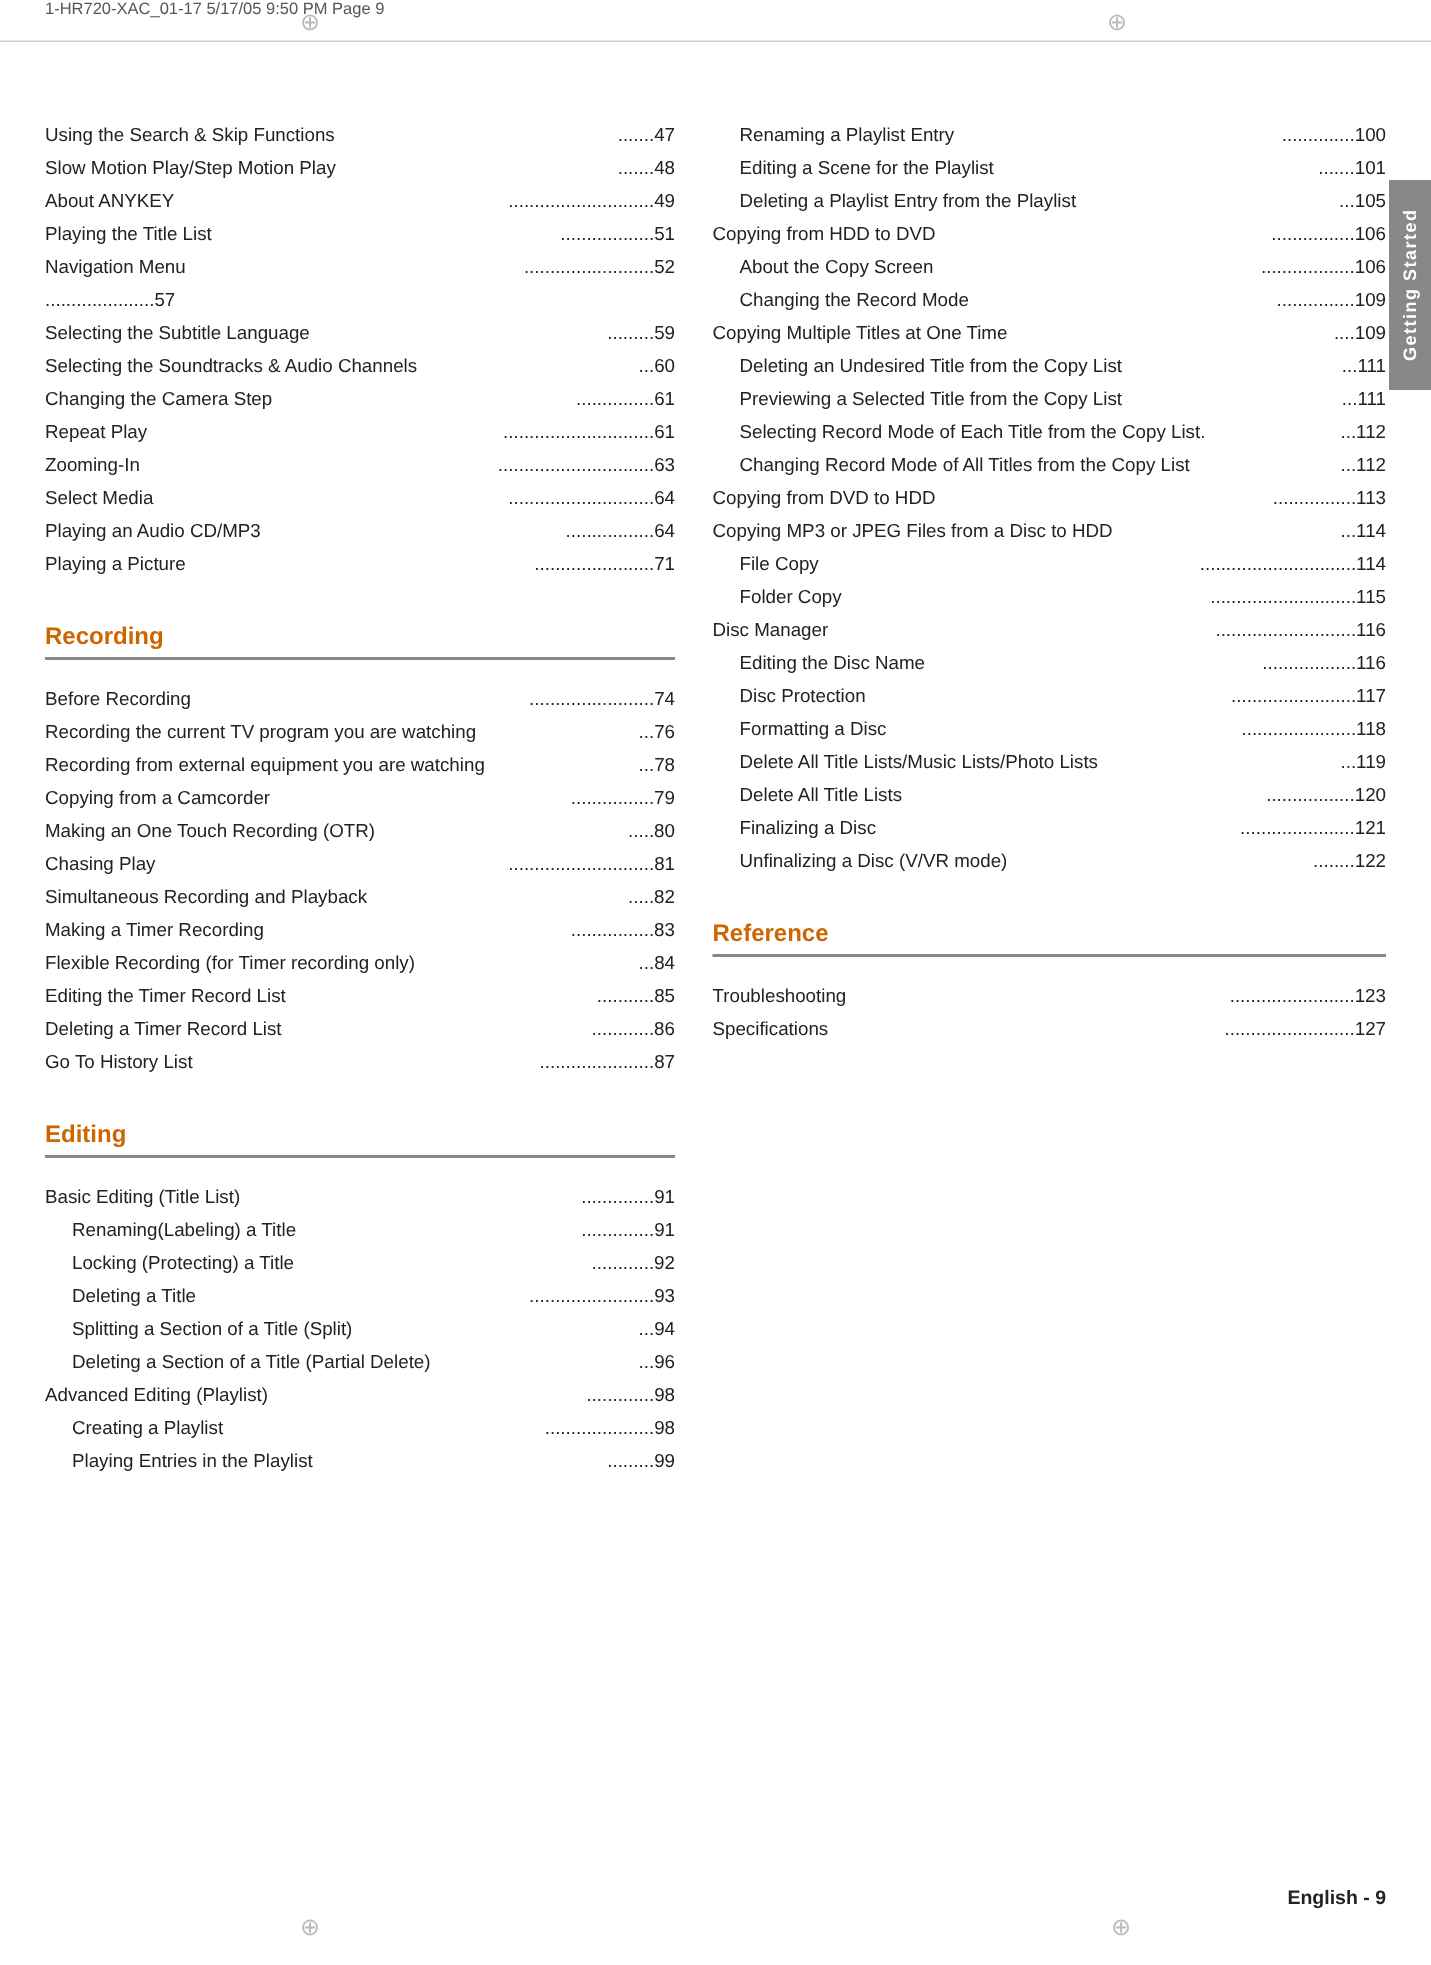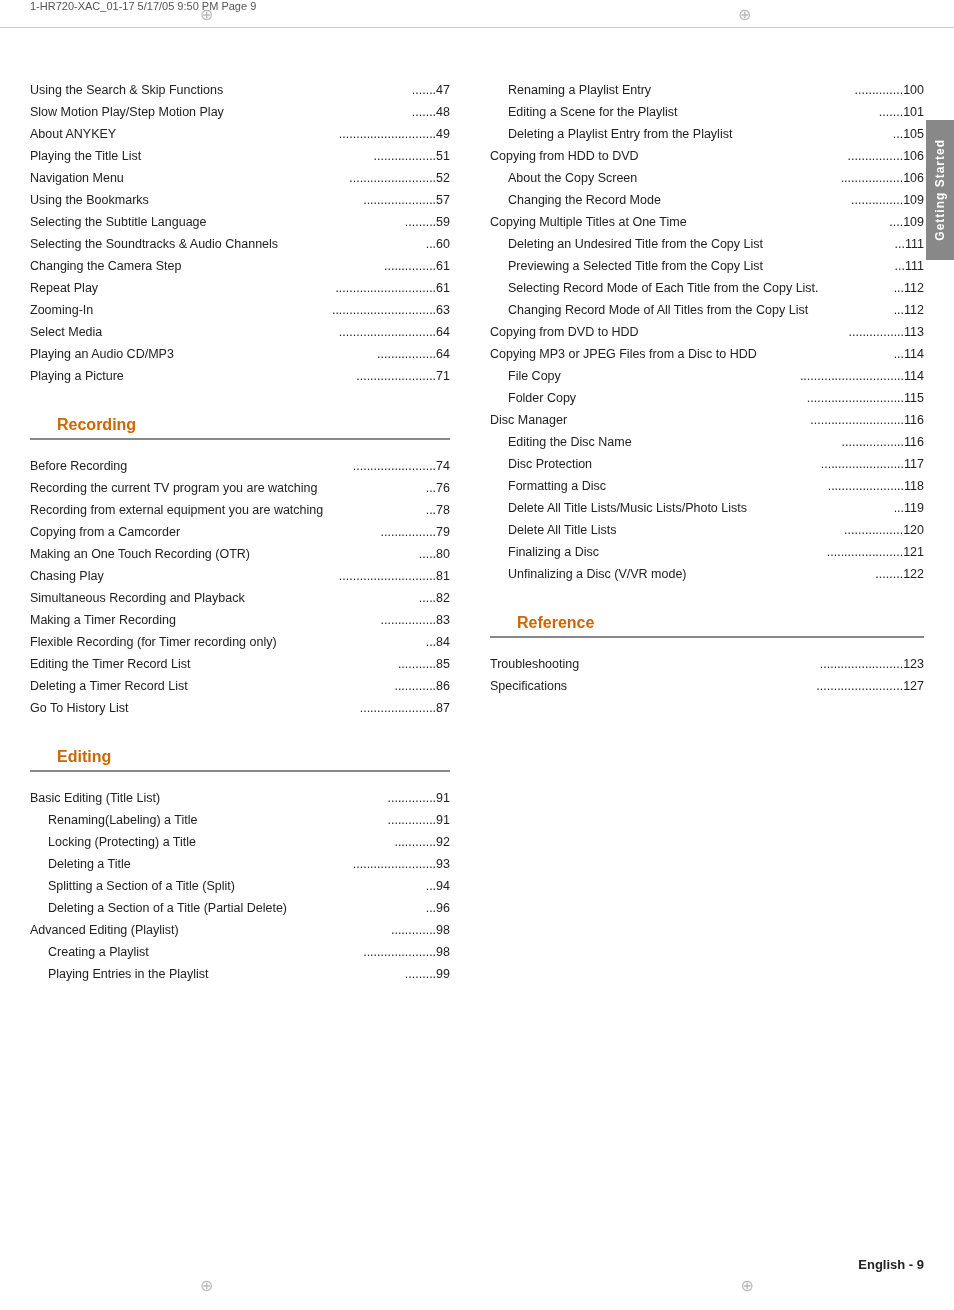--- a/index.html
+++ b/index.html
@@ -56,41 +56,40 @@
       font-weight: bold;
       writing-mode: vertical-rl;
       transform: rotate(180deg);
       letter-spacing: 1px;
     }
 
     
     .content-area {
       display: flex;
       padding: 50px 30px 30px 30px;
-      gap: 20px;
+      gap: 5px;
     }
 
     .left-column {
       flex: 0 0 430px;
       padding-right: 10px;
     }
 
     .right-column {
       flex: 1;
       padding-left: 10px;
     }
 
     
     .section-heading {
       font-size: 16px;
       font-weight: bold;
       color: #cc6600;
       margin-bottom: 4px;
       margin-top: 30px;
-      margin-left: 27px;
     }
     .section-divider {
       border: none;
       border-top: 2px solid #888;
       margin-bottom: 16px;
     }
 
     
     .toc-entry {
       display: flex;
@@ -204,21 +203,20 @@
             </div>
           </div>
           <div class="toc-block">
             <div class="toc-entry">
               <span class="toc-label">Navigation Menu</span>
               <span class="toc-dots">.........................52</span>
             </div>
           </div>
           <div class="toc-block">
             <div class="toc-entry">
-              <span class="toc-label">Using the Bookmarks</span>
               <span class="toc-dots">.....................57</span>
             </div>
           </div>
           <div class="toc-block">
             <div class="toc-entry">
               <span class="toc-label">Selecting the Subtitle Language</span>
               <span class="toc-dots">.........59</span>
             </div>
           </div>
           <div class="toc-block">

